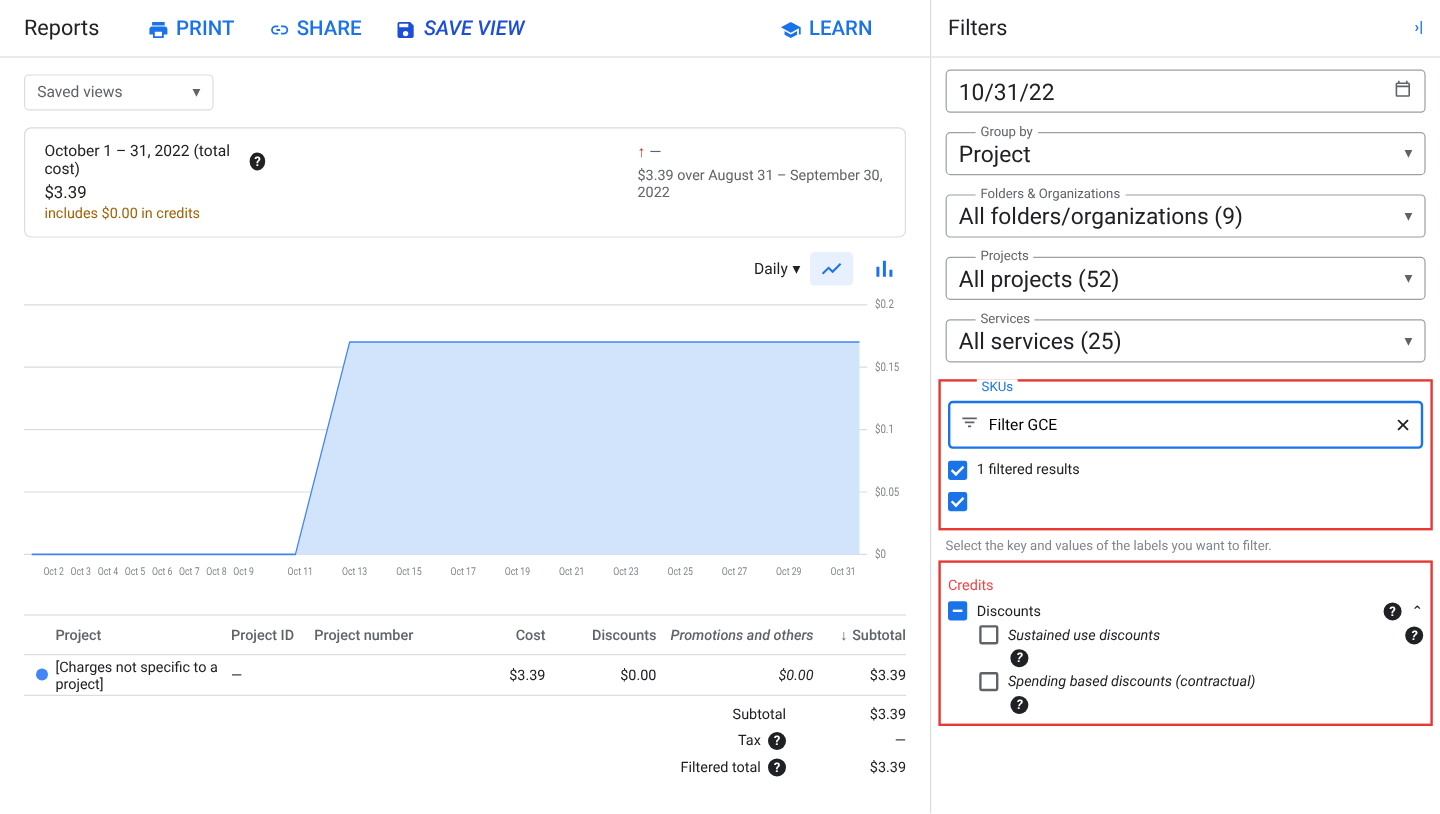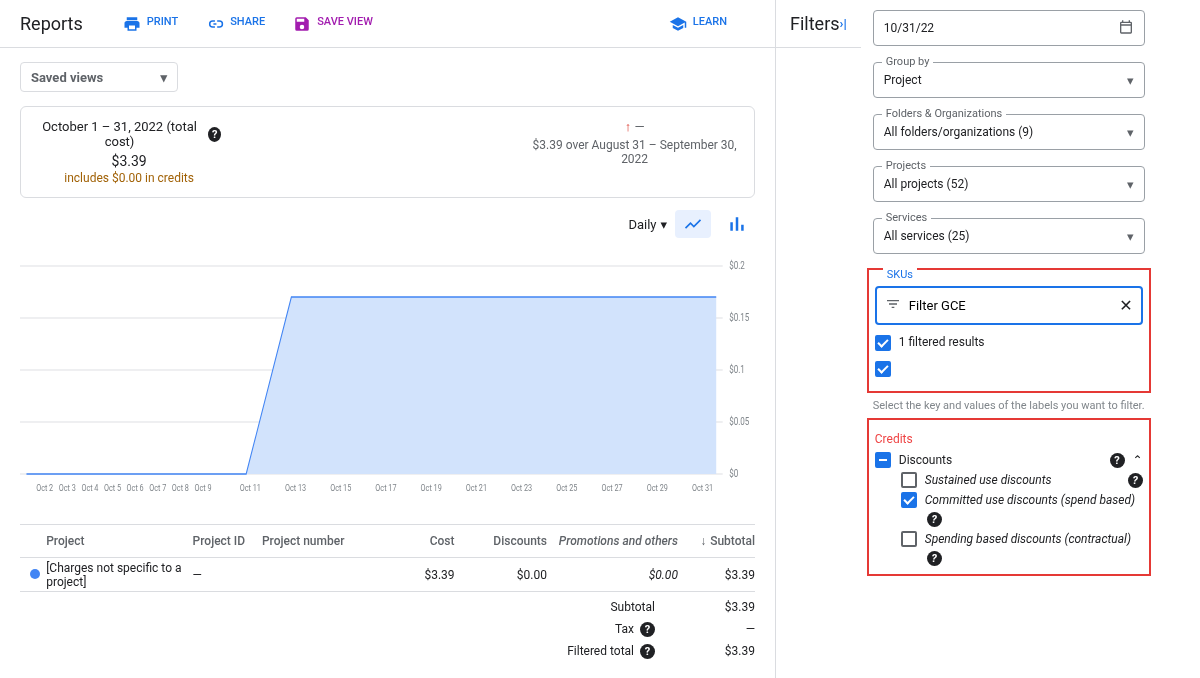--- a/index.html
+++ b/index.html
@@ -1,49 +1,49 @@
 <!DOCTYPE html>
 <html><head>
 <meta charset="utf-8">
 <style>
   * { box-sizing: border-box; margin: 0; padding: 0; font-family: "Google Sans", Roboto, Arial, sans-serif; }
   body { font-size: 13px; color: #202124; background: #fff; width: 1200px; height: 678px; overflow: hidden; }
   .app { display: flex; height: 100%; }
   .main { width: 776px; border-right: 1px solid #dadce0; display: flex; flex-direction: column; }
-  .side { flex: 1; display: flex; overflow-y: auto; }
+  .side { flex: 1; display: flex; flex-direction: column; overflow-y: auto; }
 
   
   .header { display: flex; align-items: center; height: 48px; padding: 0 20px; border-bottom: 1px solid #dadce0; }
   .header h1 { font-size: 18px; font-weight: 400; margin-right: 40px; }
-  .hbtn { display: flex; align-items: flex-start; gap: 6px; color: #1a73e8; font-size: 11px; font-weight: 500; margin-right: 28px; cursor: pointer; }
-  .hbtn.gray { color: #a21caf; }
+  .hbtn { display: flex; align-items: flex-end; gap: 6px; color: #1a73e8; font-size: 17px; font-weight: 500; margin-right: 28px; cursor: pointer; }
+  .hbtn.gray { color: #1d4ed8; font-style: italic; }
   .hbtn svg, .hbtn .ico { width: 18px; height: 18px; fill: currentColor; }
   .header .spacer { flex: 1; }
 
   
   .body { padding: 14px 20px; flex: 1; overflow: hidden; }
-  .saved { display: inline-flex; align-items: center; justify-content: space-between; width: 158px; height: 30px; border: 1px solid #dadce0; border-radius: 4px; padding: 0 10px; color: #5f6368; font-size: 13px; cursor: pointer; font-weight: bold; }
+  .saved { display: inline-flex; align-items: center; justify-content: space-between; width: 158px; height: 30px; border: 1px solid #dadce0; border-radius: 4px; padding: 0 10px; color: #5f6368; font-size: 13px; cursor: pointer; }
 
   .card { border: 1px solid #dadce0; border-radius: 6px; padding: 12px 16px; margin-top: 14px; }
-  .card .row1 { display: flex; text-align: center; }
+  .card .row1 { display: flex; }
   .card .left .title { font-size: 13px; display: flex; align-items: center; gap: 6px; }
   .card .left .big { font-size: 14px; margin-top: 4px; }
   .card .left .sub { font-size: 12px; color: #a16207; margin-top: 2px; }
   .card .mid { margin-left: 310px; }
   .card .mid .delta { color: #d93025; }
   .card .mid .deltatxt { color: #5f6368; font-size: 12px; margin-top: 4px; }
   .help { display: inline-flex; width: 15px; height: 15px; border-radius: 50%; background: #202124; color: #fff; align-items: center; justify-content: center; font-size: 11px; font-weight: 700; }
 
   .ctrlrow { display: flex; justify-content: flex-end; align-items: center; gap: 8px; margin-top: 12px; }
   .daily { display: flex; align-items: center; gap: 4px; font-size: 13px; cursor: pointer; }
   .chipbtn { width: 36px; height: 28px; display: flex; align-items: center; justify-content: center; border-radius: 4px; cursor: pointer; color: #1a73e8; }
   .chipbtn.active { background: #e8f0fe; }
 
   
-  .chart { position: relative; height: 250px; margin-top: 18px; }
+  .chart { position: relative; height: 250px; margin-top: 6px; }
   .chart svg { width: 100%; height: 100%; }
   .ytick { font-size: 10px; fill: #80868b; }
   .xtick { font-size: 9px; fill: #80868b; }
   .gridline { stroke: #dadce0; stroke-width: 1; }
   .areafill { fill: #d2e3fc; }
   .arealine { fill: none; stroke: #4285f4; stroke-width: 1.3; }
 
   
   .tbl { margin-top: 18px; }
   .thead, .trow { display: flex; align-items: center; height: 34px; border-bottom: 1px solid #dadce0; font-size: 12px; }
@@ -61,22 +61,22 @@
   .totrow { display: flex; justify-content: flex-end; align-items: center; height: 22px; font-size: 12px; }
   .totlabel { width: 120px; text-align: right; display:flex; justify-content:flex-end; align-items:center; gap:6px;}
   .totval { width: 100px; text-align: right; }
 
   
   .shead { display: flex; align-items: center; justify-content: space-between; height: 48px; padding: 0 14px; border-bottom: 1px solid #dadce0; }
   .shead h2 { font-size: 18px; font-weight: 400; }
   .shead .expand { color: #1a73e8; font-weight: 700; cursor: pointer; }
   .sbody { padding: 10px 12px; }
   .field { position: relative; border: 1px solid #9aa0a6; border-radius: 4px; height: 36px; display: flex; align-items: center; padding: 0 10px; margin-bottom: 16px; cursor:pointer;}
-  .field .val { flex: 1; font-size: 12px; }
-  .flabel { position: absolute; top: -8px; left: 8px; background: #fff; padding: 0 4px; font-size: 11px; color: #5f6368; }
+  .field .val { flex: 1; font-size: 19px; }
+  .flabel { position: absolute; top: -8px; left: 24px; background: #fff; padding: 0 4px; font-size: 11px; color: #5f6368; }
   .calicon, .caret { color: #5f6368; }
 
   .redbox { border: 2px solid #e53935; padding: 6px 6px 4px 6px; margin: -2px -6px 6px -6px; }
   .skubox { border: 2px solid #1a73e8; border-radius: 4px; padding: 8px 8px; display:flex; align-items:center; gap:8px; margin-bottom:10px; }
   .skubox input { border:none; outline:none; flex:1; font-size:13px; }
   .chkrow { display: flex; gap: 8px; font-size: 12px; margin: 6px 0 10px 0; align-items: flex-start; }
   .chk { width: 16px; height: 16px; border: 2px solid #5f6368; border-radius: 2px; flex-shrink:0; cursor:pointer; position:relative; }
   .chk.checked { background: #1a73e8; border-color: #1a73e8; }
   .chk.checked::after { content:""; position:absolute; left:3px; top:0px; width:4px; height:8px; border:solid #fff; border-width:0 2px 2px 0; transform:rotate(45deg); }
   .chk.indet { background:#1a73e8; border-color:#1a73e8; }
@@ -324,24 +324,20 @@
           <span class="lbl">Discounts</span>
           <span class="help">?</span>
           <span class="chev">⌃</span>
         </div>
         <div class="indent">
           <div class="disc-row">
             <span class="chk"></span>
             <span class="lbl">Sustained use discounts</span>
             <span class="help">?</span>
           </div>
-          <div class="disc-row">
-            <span class="chk checked"></span>
-            <span class="lbl">Committed use discounts (spend based)</span>
-          </div>
           <div class="disc-row indent2">
               <span class="help">?</span>
             </div>
           <div class="disc-row">
             <span class="chk"></span>
             <span class="lbl">Spending based discounts (contractual)</span>
           </div>
           <div class="disc-row indent2">
               <span class="help">?</span>
             </div>

